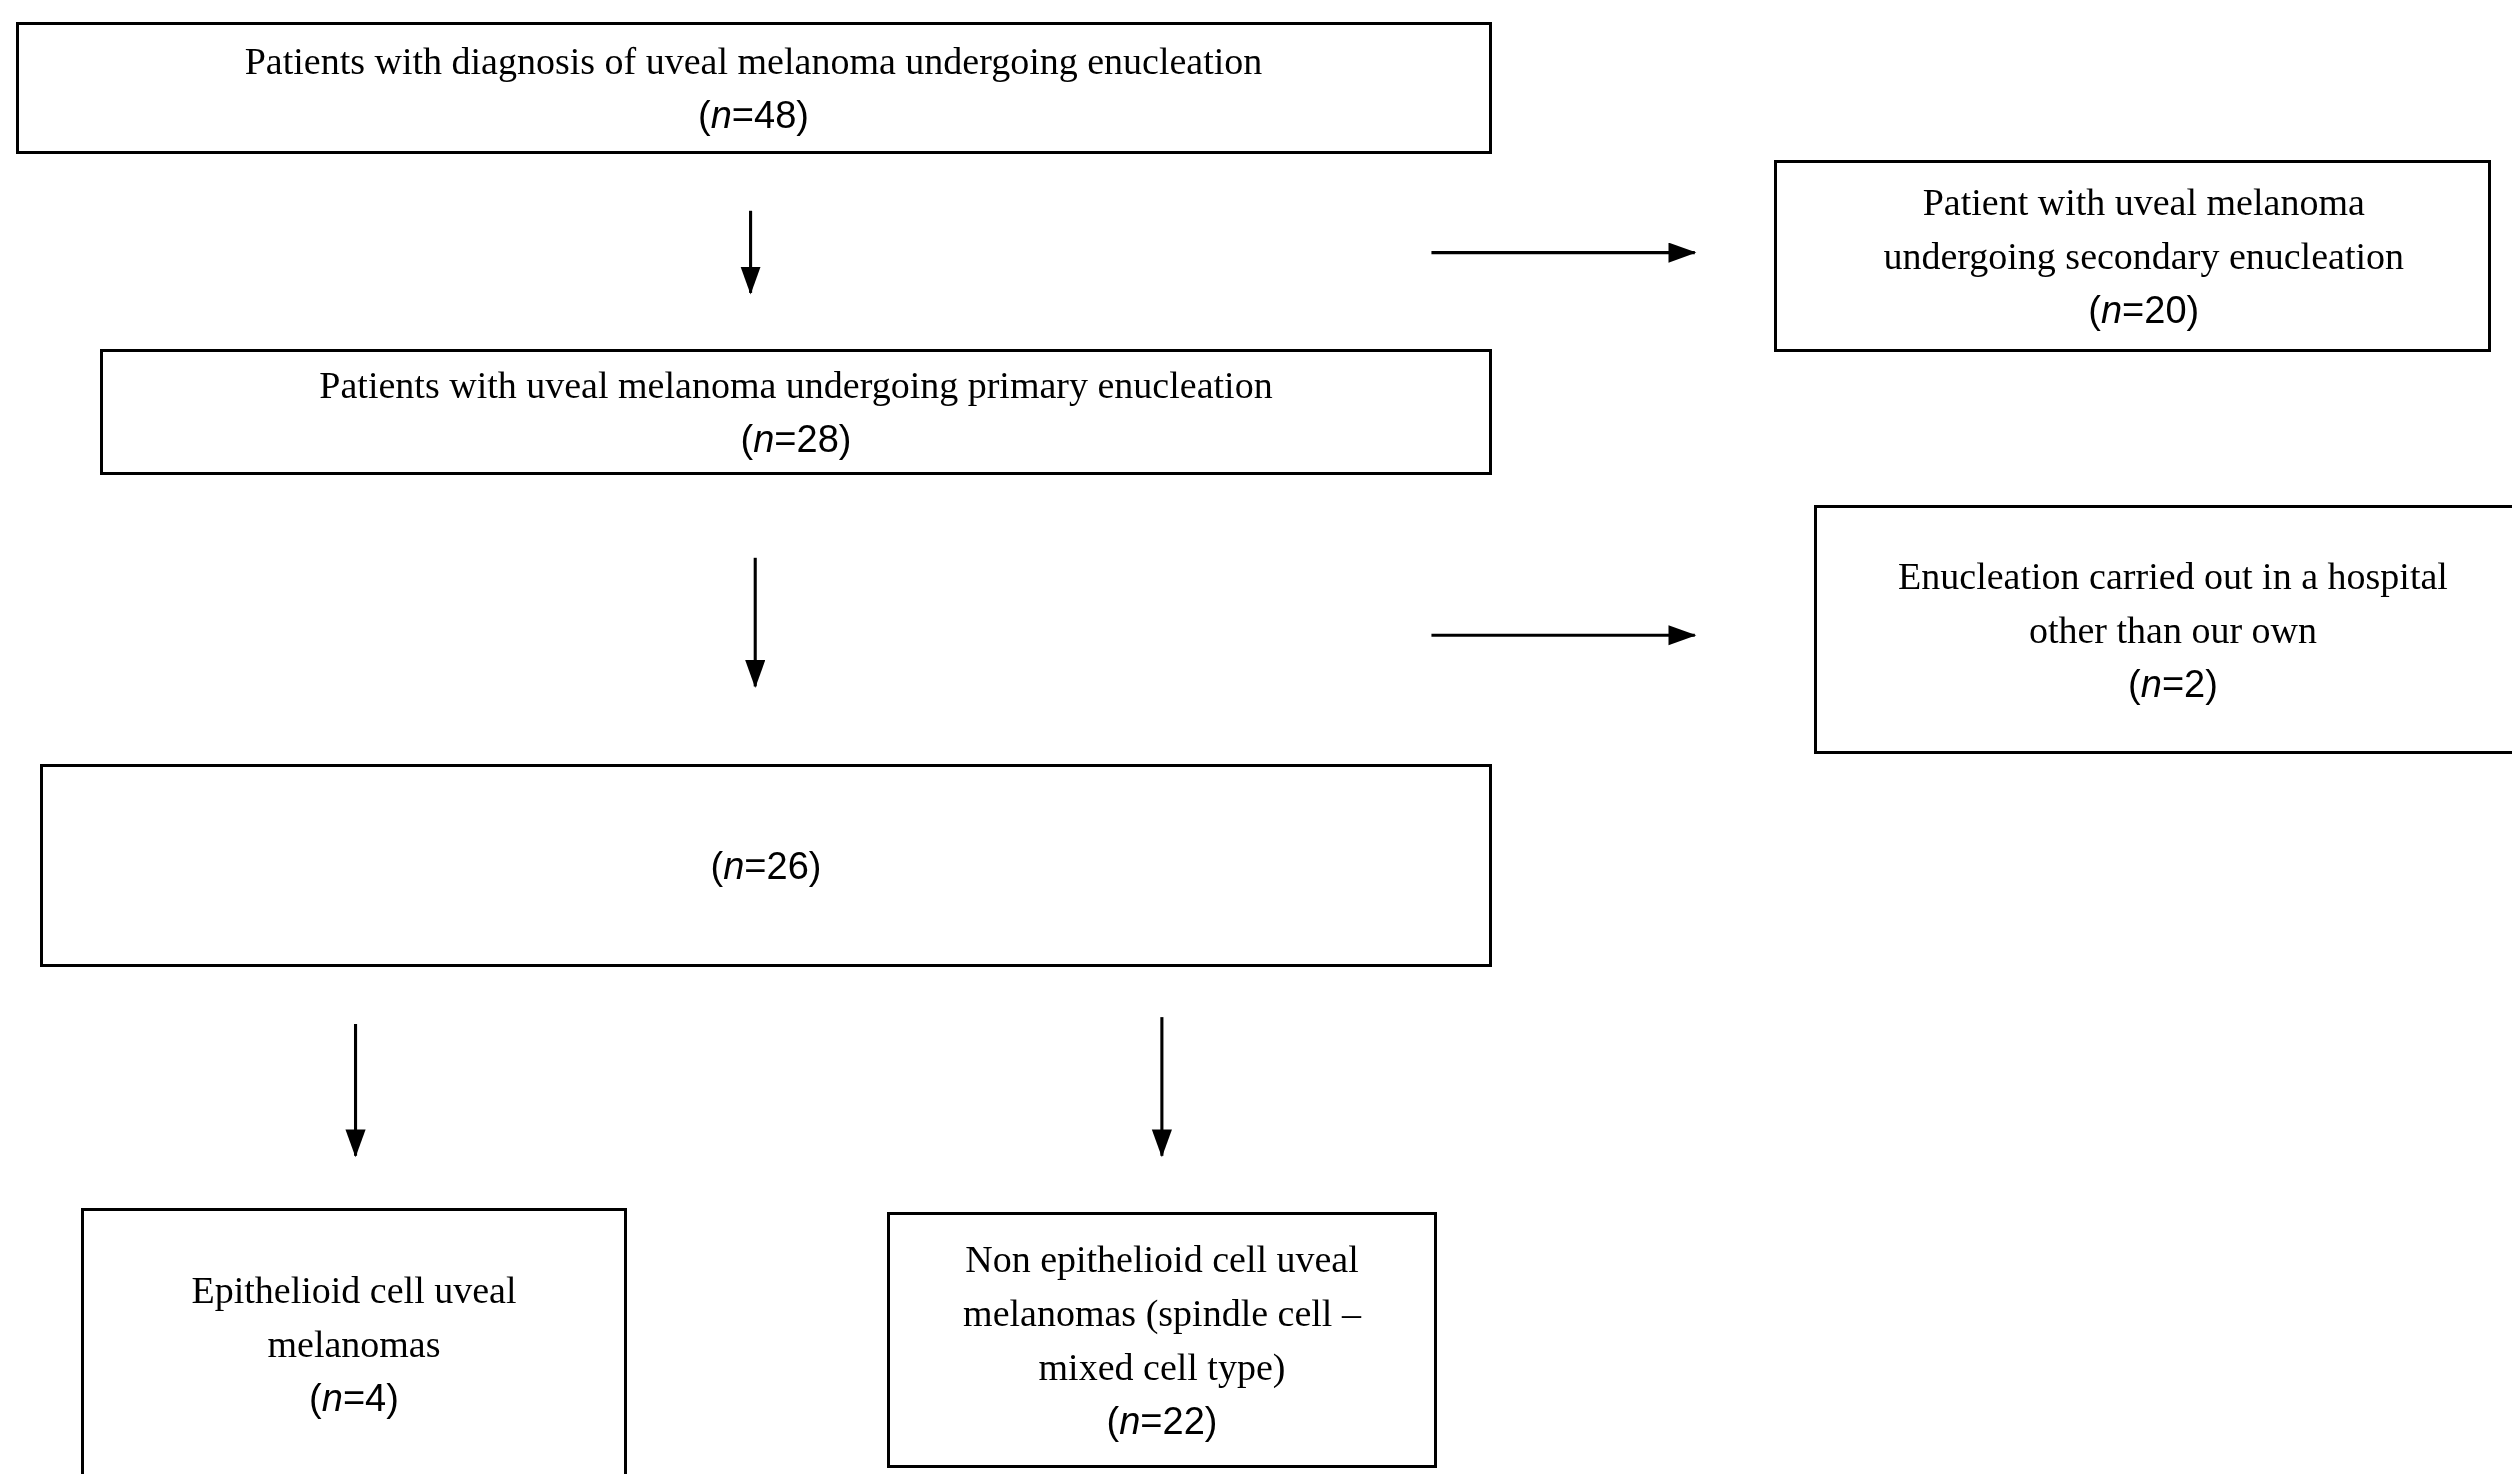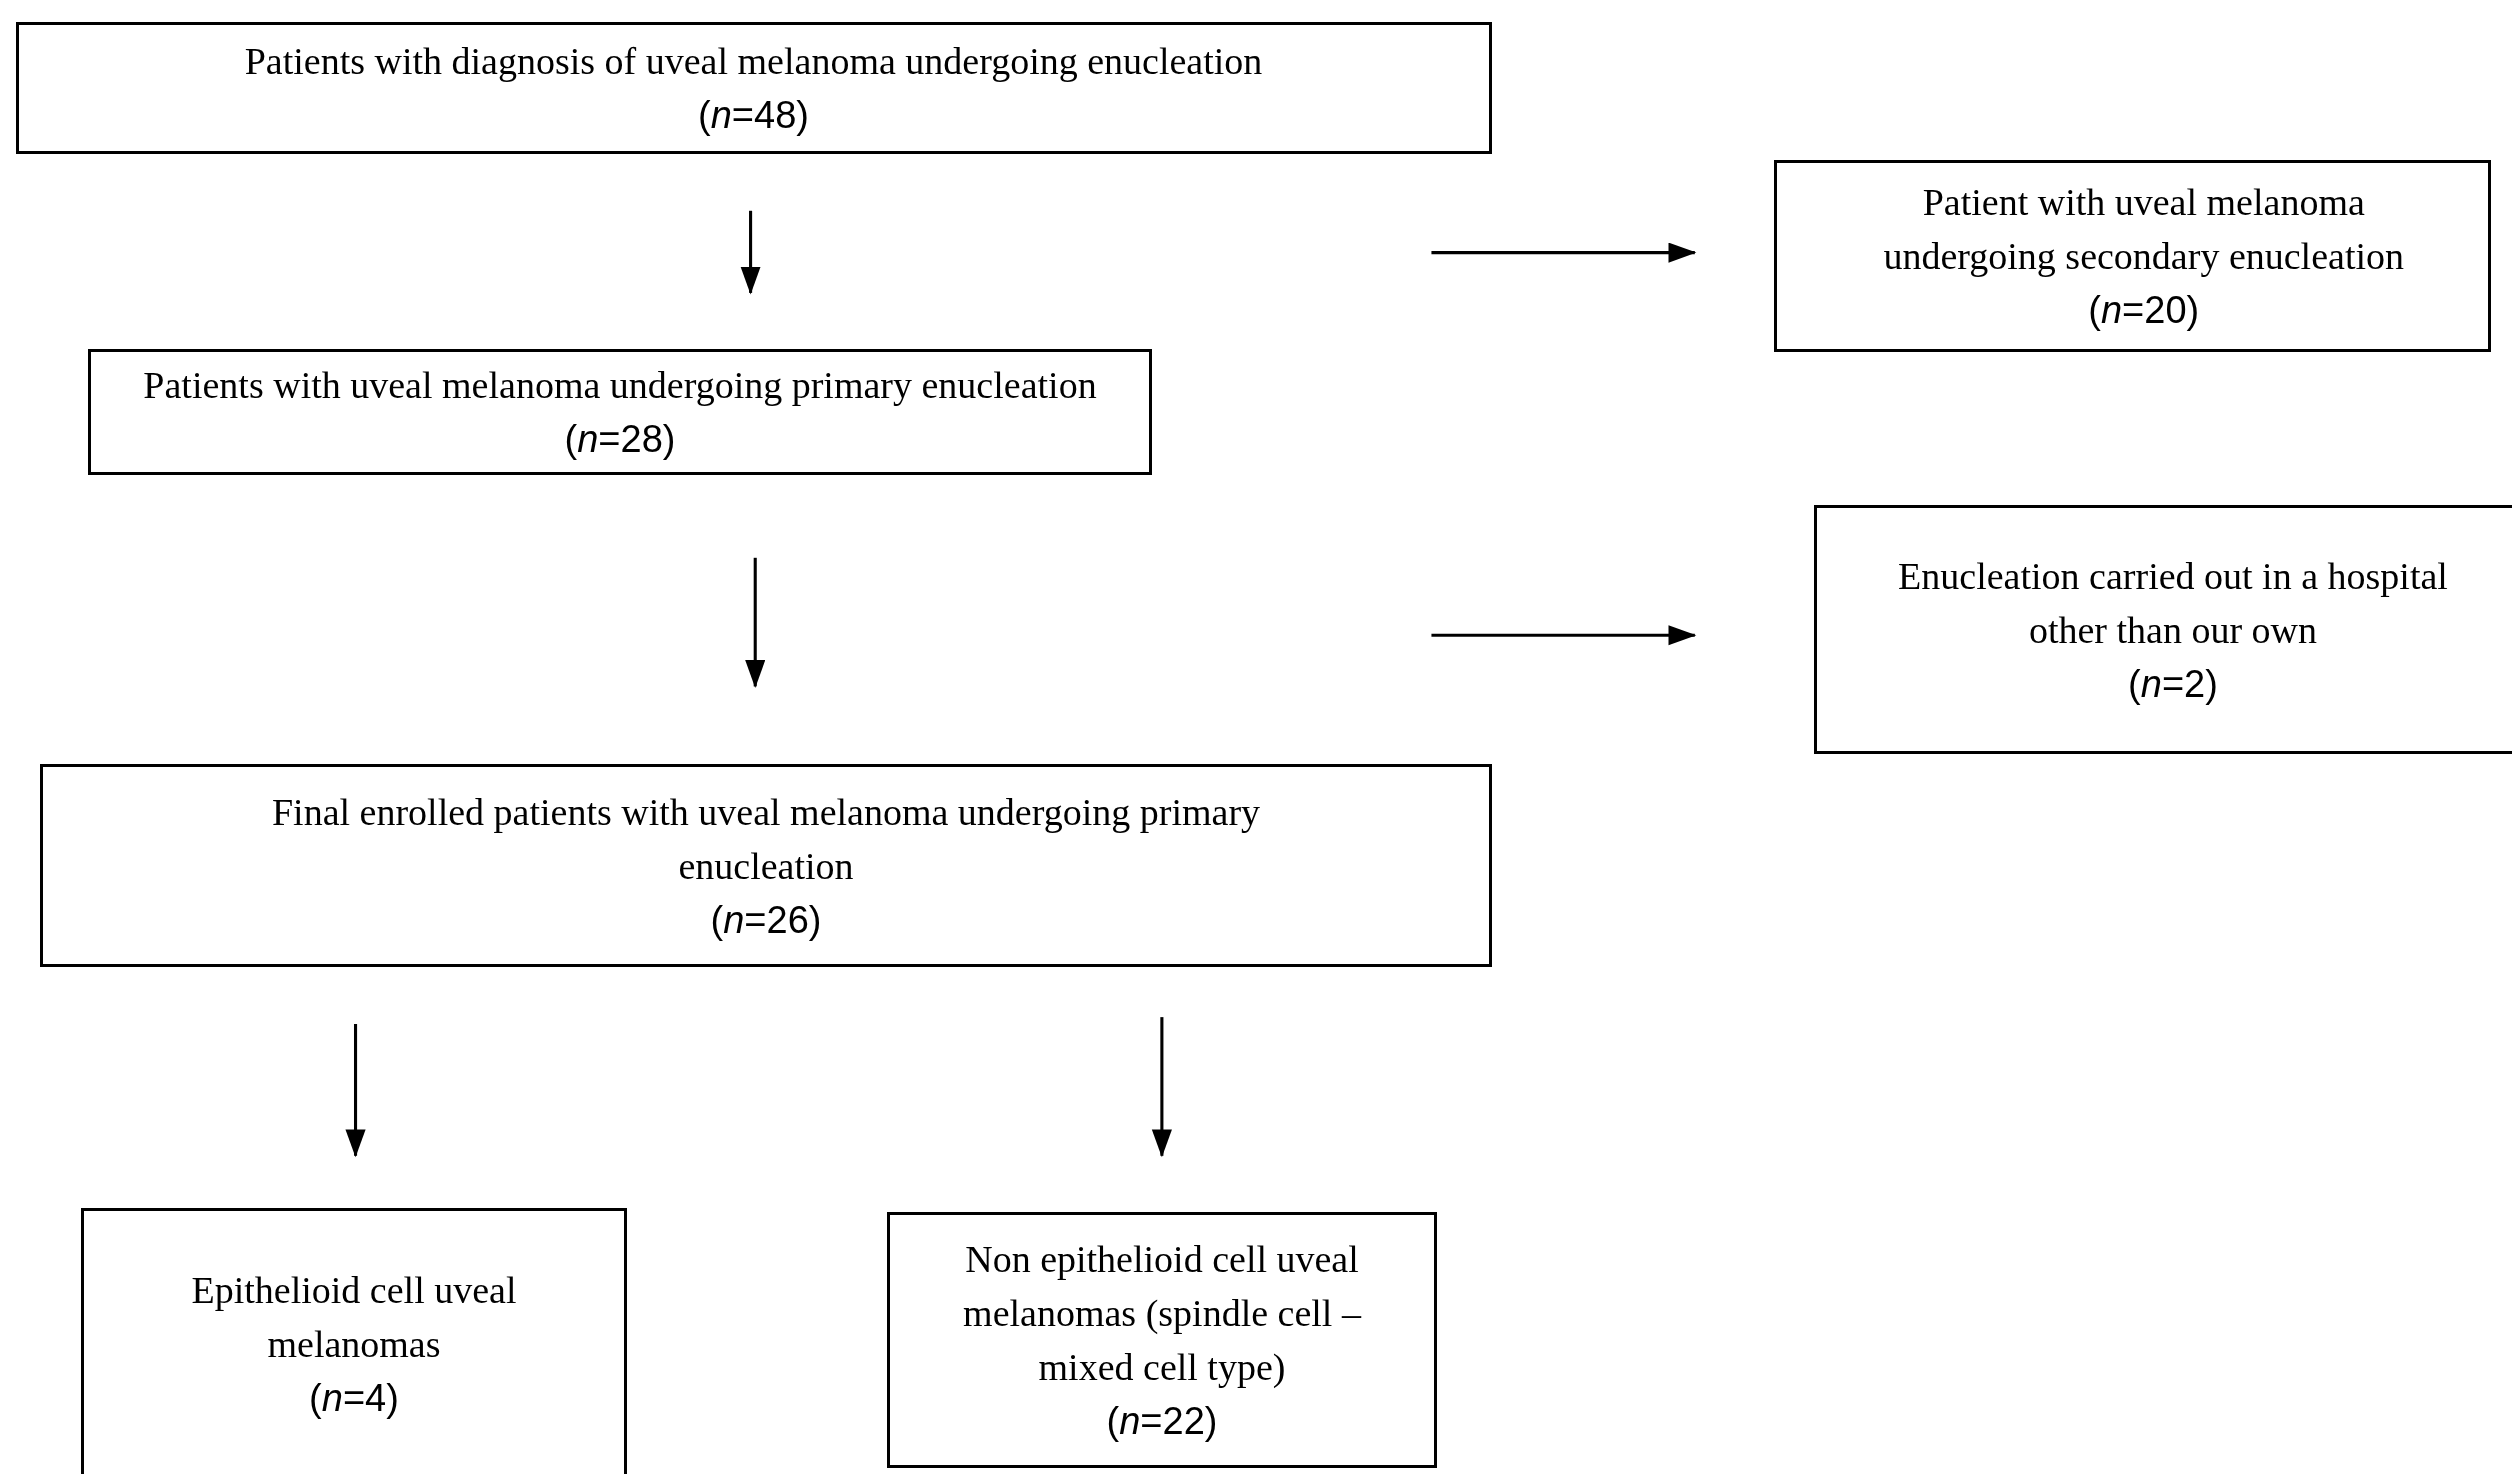--- a/index.html
+++ b/index.html
@@ -41,21 +41,21 @@
   .box-text {
     white-space: pre-line;
     font-family: Liberation Serif, serif;
   }
   .box-count i {
     font-style: italic;
   }
   
   .b-diagnosis      { left: 15.5px;   top: 22px;   width: 1476px; height: 132px; }
   .b-secondary      { left: 1774px; top: 160px;  width: 717px;  height: 192px; padding-left: 38px; }
-  .b-primary        { left: 88px;  top: 349px;  width: 1064px; height: 126px; text-align: right; }
+  .b-primary        { left: 100px;  top: 349px;  width: 1392px; height: 126px; text-align: right; }
   .b-other-hospital { left: 1772px; top: 505px;  width: 718px;  height: 249px; margin-left: 42px; }
   .b-final          { left: 40px;   top: 764px;  width: 1452px; height: 203px; }
   .b-epithelioid    { left: 81px;  top: 1208px; width: 546px;  height: 272px; }
   .b-non-epithelioid{ left: 887px; top: 1212px; width: 550px;  height: 256px; }
 </style>
 </head>
 <body>
 
 <div class="canvas">
 
@@ -89,22 +89,20 @@
     <div class="box-count">(<i>n</i>=28)</div>
   </div>
 
   <div class="box b-other-hospital">
     <div class="box-text">Enucleation carried out in a hospital
 other than our own</div>
     <div class="box-count">(<i>n</i>=2)</div>
   </div>
 
   <div class="box b-final">
-    <div class="box-text">Final enrolled patients with uveal melanoma undergoing primary
-enucleation</div>
     <div class="box-count">(<i>n</i>=26)</div>
   </div>
 
   <div class="box b-epithelioid">
     <div class="box-text">Epithelioid cell uveal
 melanomas</div>
     <div class="box-count">(<i>n</i>=4)</div>
   </div>
 
   <div class="box b-non-epithelioid">

